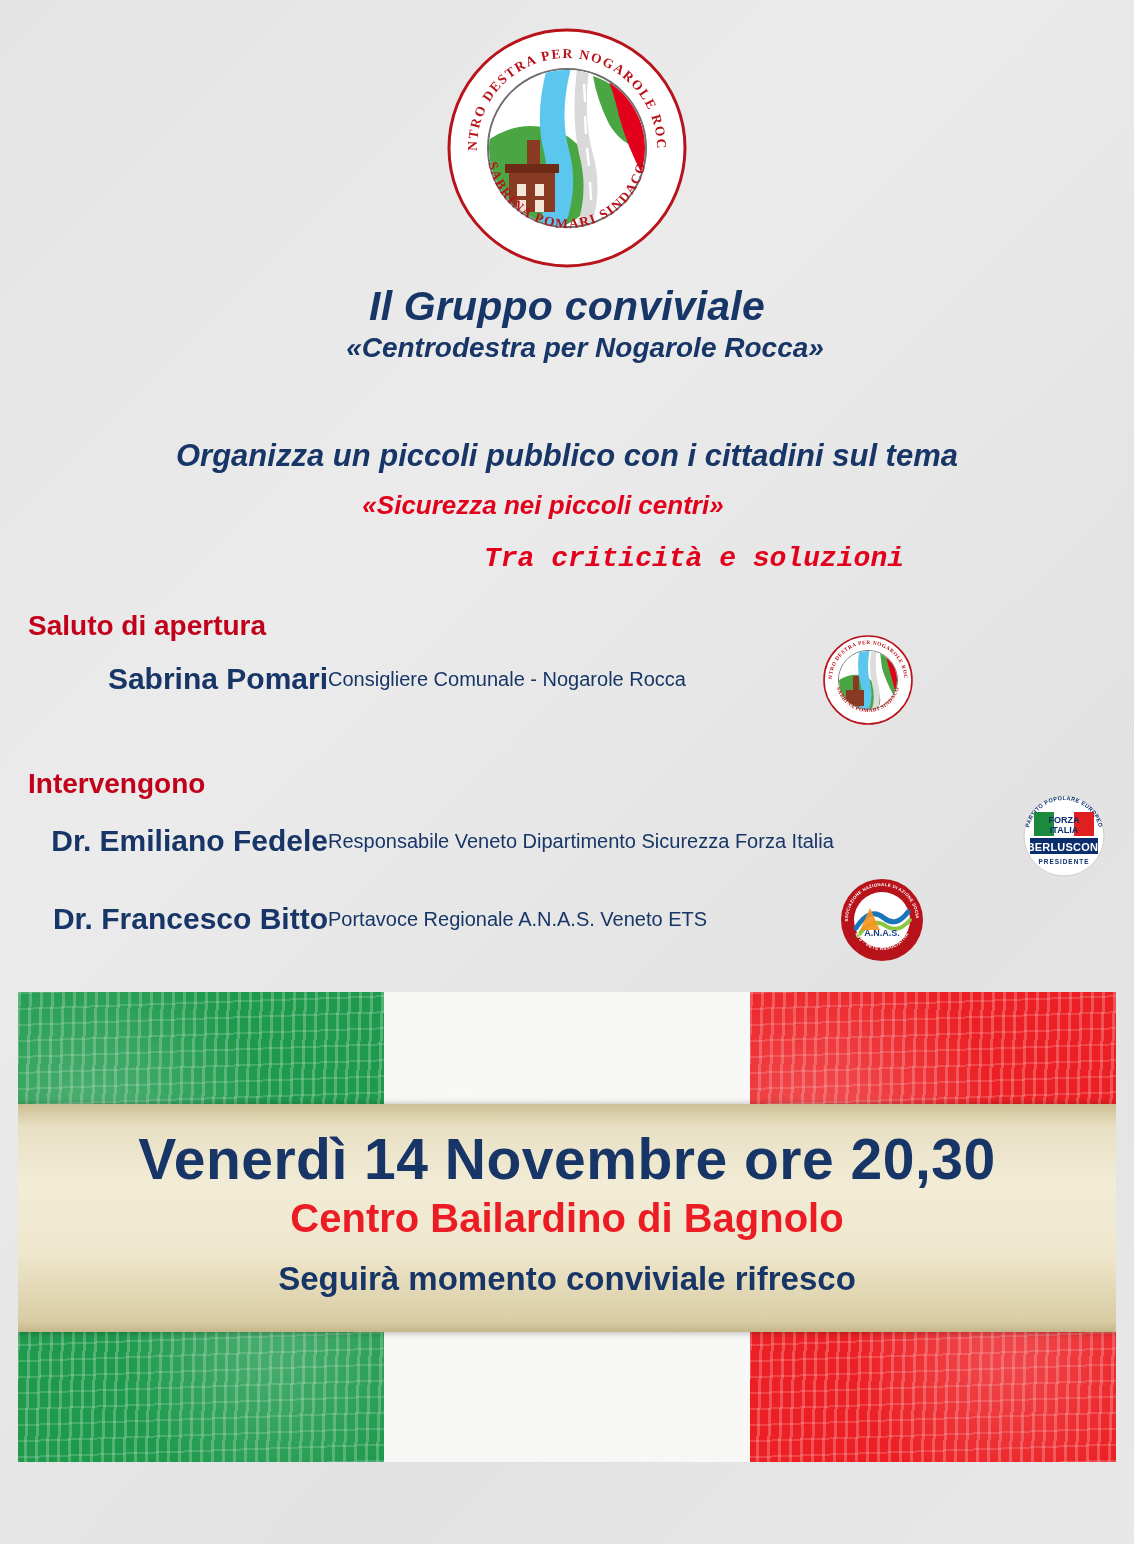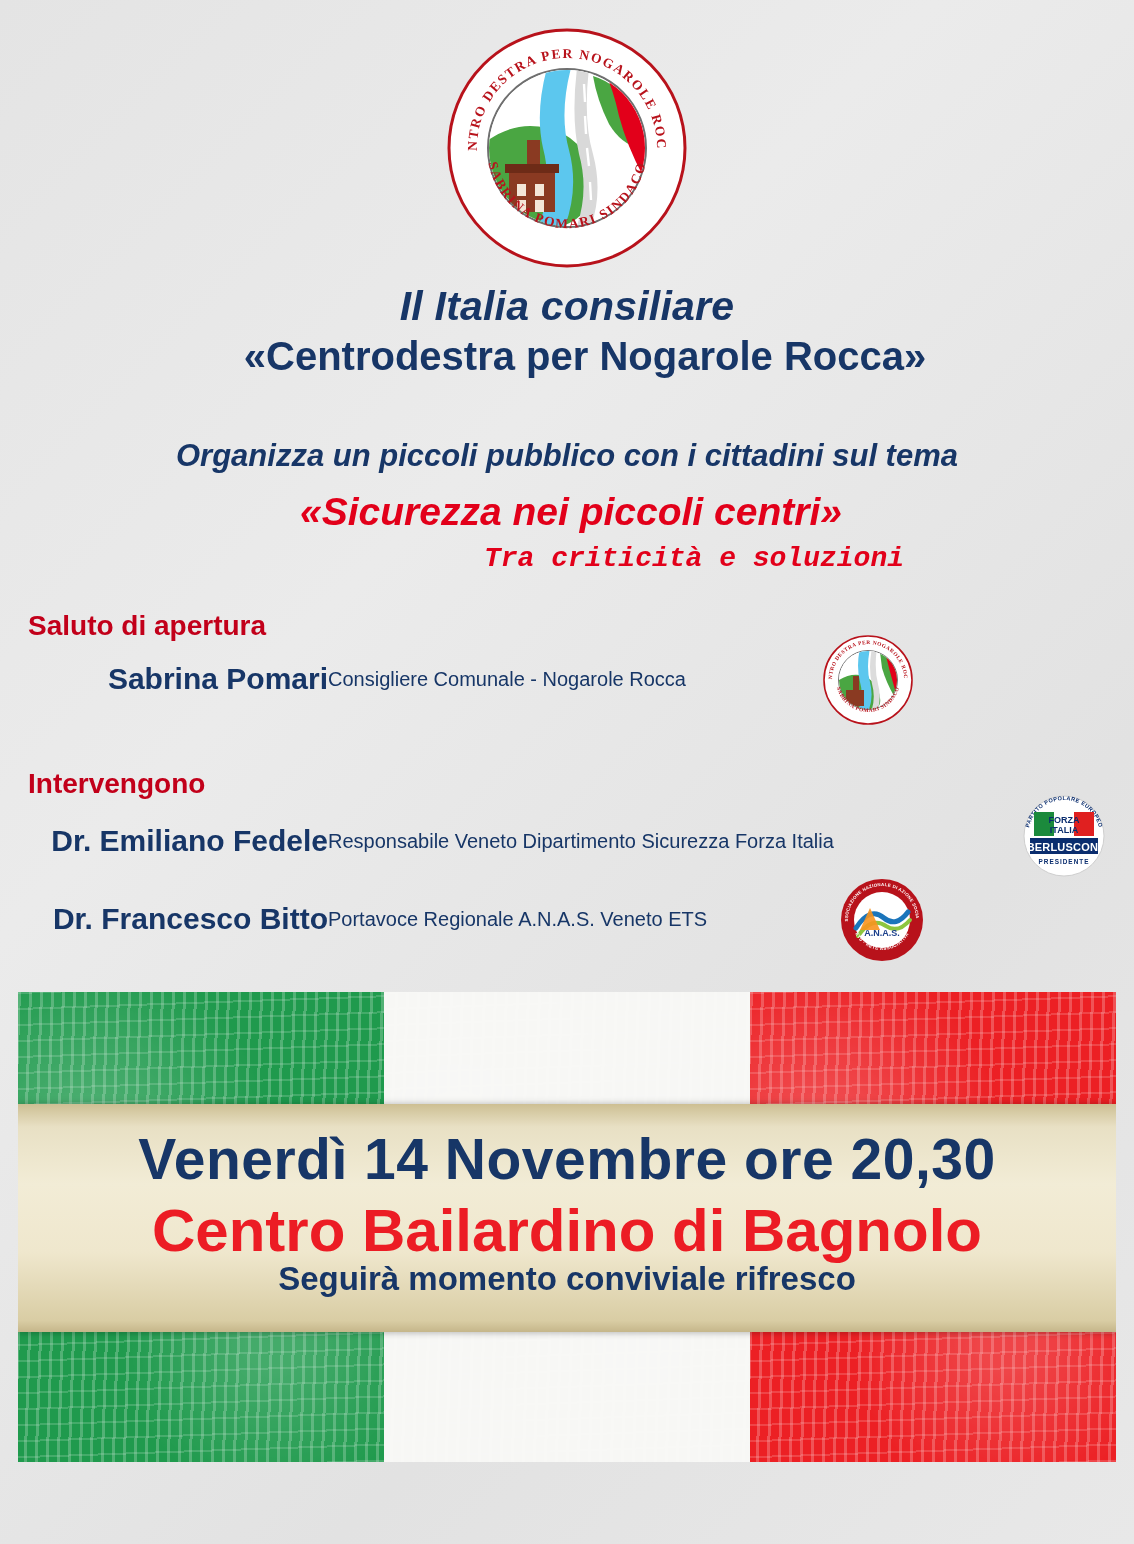--- a/index.html
+++ b/index.html
@@ -42,45 +42,45 @@
     color: #173667;
   }
   .head-1 {
     font-size: 41px;
     font-weight: bold;
     font-style: italic;
     letter-spacing: 0.2px;
     line-height: 1.18;
   }
   .head-2 {
-    font-size: 40px;
-    font-weight: bold;
+    font-size: 28px;
+    font-weight: bold;
+    font-style: italic;
     line-height: 1.3;
     padding-left: 36px;
   }
   .organizza {
     position: absolute;
     top: 438px;
     left: 0; width: 1134px;
     text-align: center;
     color: #173667;
     font-size: 31px;
     font-weight: bold;
     font-style: italic;
   }
   .theme {
     position: absolute;
     top: 490px;
     left: 0; width: 1086px;
     text-align: center;
     color: #e2001a;
-    font-size: 39px;
-    font-weight: bold;
-    font-style: italic;
-    padding-left: 28px;
+    font-size: 26px;
+    font-weight: bold;
+    font-style: italic;
   }
   .theme-sub {
     position: absolute;
     top: 543px;
     left: 0; width: 904px;
     text-align: right;
     color: #e2001a;
     font-size: 28px;
     font-weight: bold;
     font-style: italic;
@@ -183,21 +183,21 @@
   .date-line {
     top: 134px;
     color: #173667;
     font-size: 57px;
     font-weight: bold;
     letter-spacing: 0.5px;
   }
   .place-line {
     top: 204px;
     color: #ec1c24;
-    font-size: 60px;
+    font-size: 40px;
     font-weight: bold;
   }
   .note-line {
     top: 268px;
     color: #173667;
     font-size: 33px;
     font-weight: bold;
   }
 </style>
 </head>
@@ -242,21 +242,21 @@
       <text font-family="'Liberation Serif', serif" font-size="13.5" font-weight="bold" fill="#b8121b" letter-spacing="1.6">
         <textPath href="#arcTop" startOffset="50%" text-anchor="middle">CENTRO DESTRA PER NOGAROLE ROCCA</textPath>
       </text>
       <text font-family="'Liberation Serif', serif" font-size="13.5" font-weight="bold" fill="#b8121b" letter-spacing="1.6">
         <textPath href="#arcBottom" startOffset="50%" text-anchor="middle">SABRINA POMARI SINDACO</textPath>
       </text>
     </svg>
   </div>
 
   <div class="head-block">
-    <div class="head-1">Il Italia consiliare</div>
+    <div class="head-1">Il Gruppo conviviale</div>
     <div class="head-2">«Centrodestra per Nogarole Rocca»</div>
   </div>
 
   <div class="organizza">Organizza un piccoli pubblico con i cittadini sul tema</div>
   <div class="theme">«Sicurezza nei piccoli centri»</div>
   <div class="theme-sub">Tra criticità e soluzioni</div>
 
   <div class="label-red saluto-label">Saluto di apertura</div>
 
   <div class="row row-pomari">

